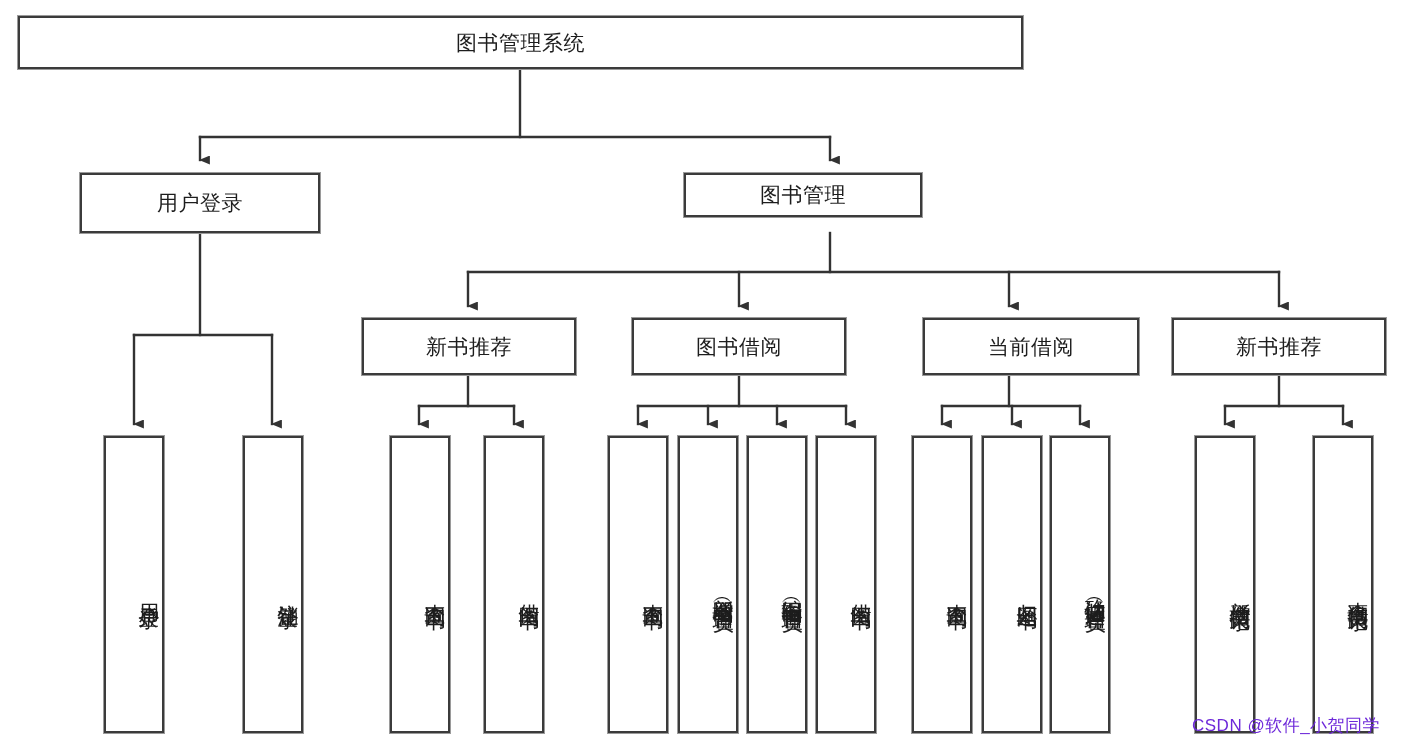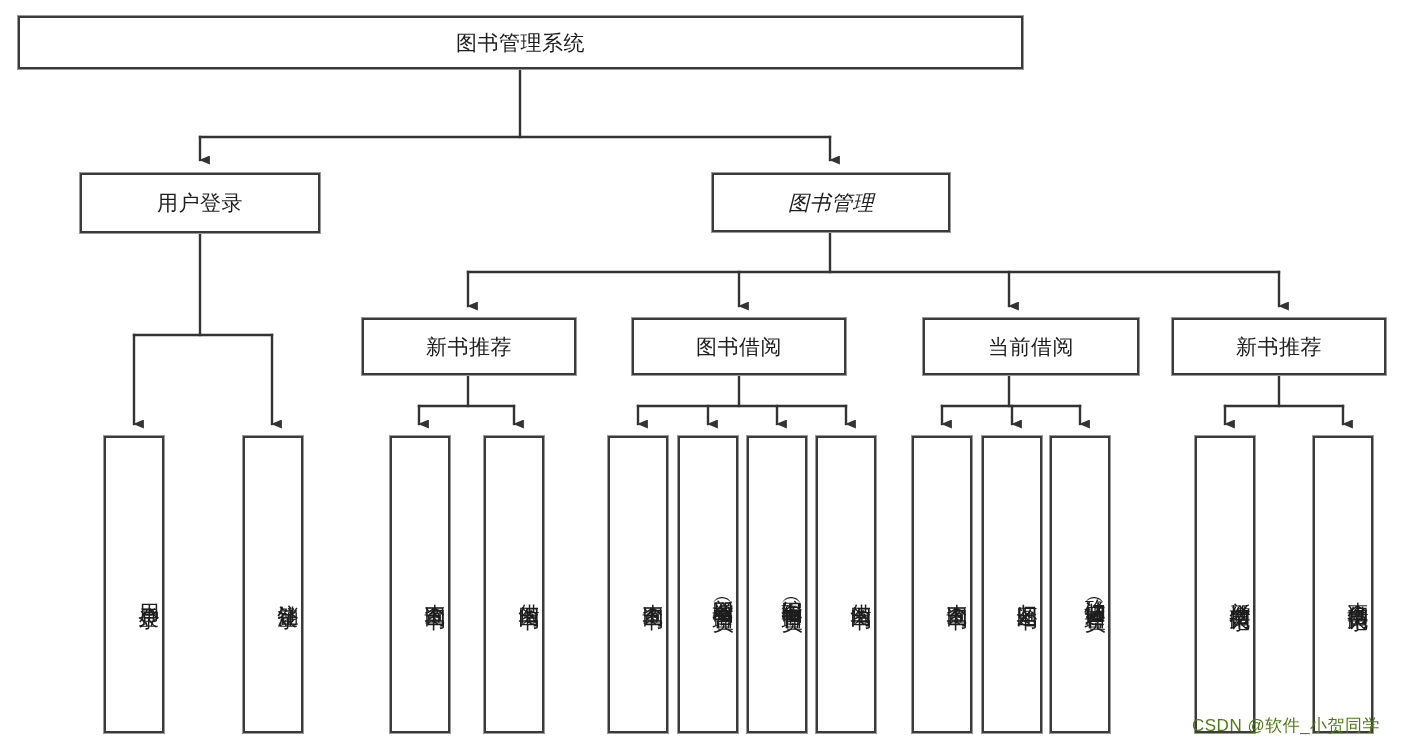--- a/index.html
+++ b/index.html
@@ -54,21 +54,21 @@
   .node.vert .vlabel {
     writing-mode: vertical-rl;
     text-orientation: upright;
     white-space: nowrap;
   }
   .watermark {
     position: absolute;
     left: 1192px;
     top: 714px;
     font-size: 17px;
-    color: #4d7c0f;
+    color: #6d28d9;
     white-space: nowrap;
     letter-spacing: 0.5px;
   }
 </style>
 </head>
 <body>
 
 <div id="canvas">
 
   <svg class="connectors" viewBox="0 0 1405 747" xmlns="http://www.w3.org/2000/svg">
@@ -121,21 +121,21 @@
     </g>
   </svg>
 
   <div class="node horiz" style="left:18px; top:16px; width:1005px; height:53px;">
     <span>图书管理系统</span>
   </div>
 
   <div class="node horiz" style="left:80px; top:173px; width:240px; height:60px;">
     <span>用户登录</span>
   </div>
-  <div class="node horiz" style="left:712px; top:173px; width:238px; height:59px;font-style:italic;">
+  <div class="node horiz" style="left:684px; top:173px; width:238px; height:44px;">
     <span>图书管理</span>
   </div>
 
   <div class="node horiz" style="left:632px; top:318px; width:214px; height:57px;">
     <span>图书借阅</span>
   </div>
   <div class="node horiz" style="left:362px; top:318px; width:214px; height:57px;">
     <span>新书推荐</span>
   </div>
   <div class="node horiz" style="left:902px; top:318px; width:216px; height:57px;margin-left:21px;">

